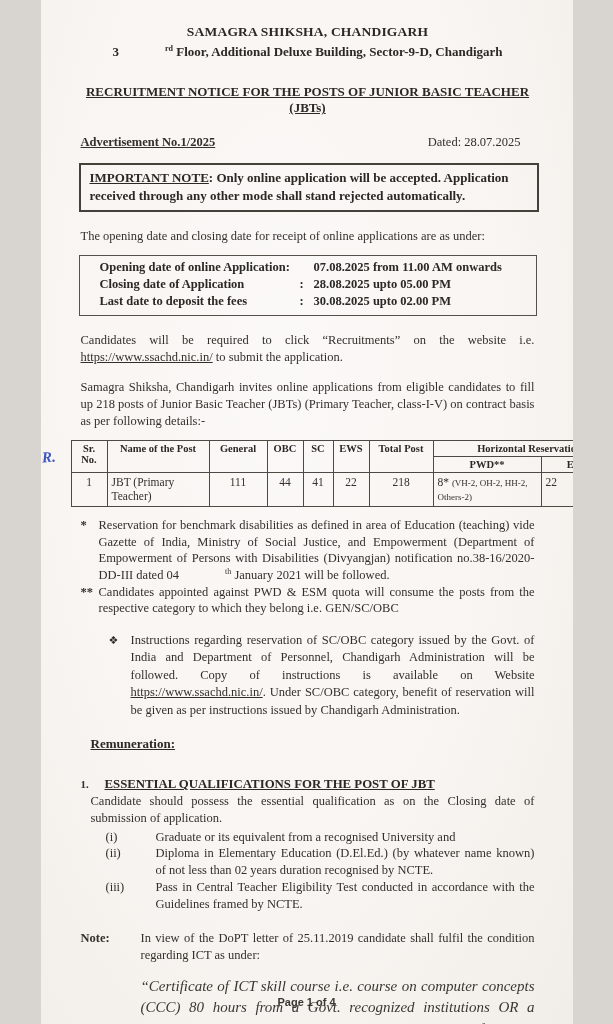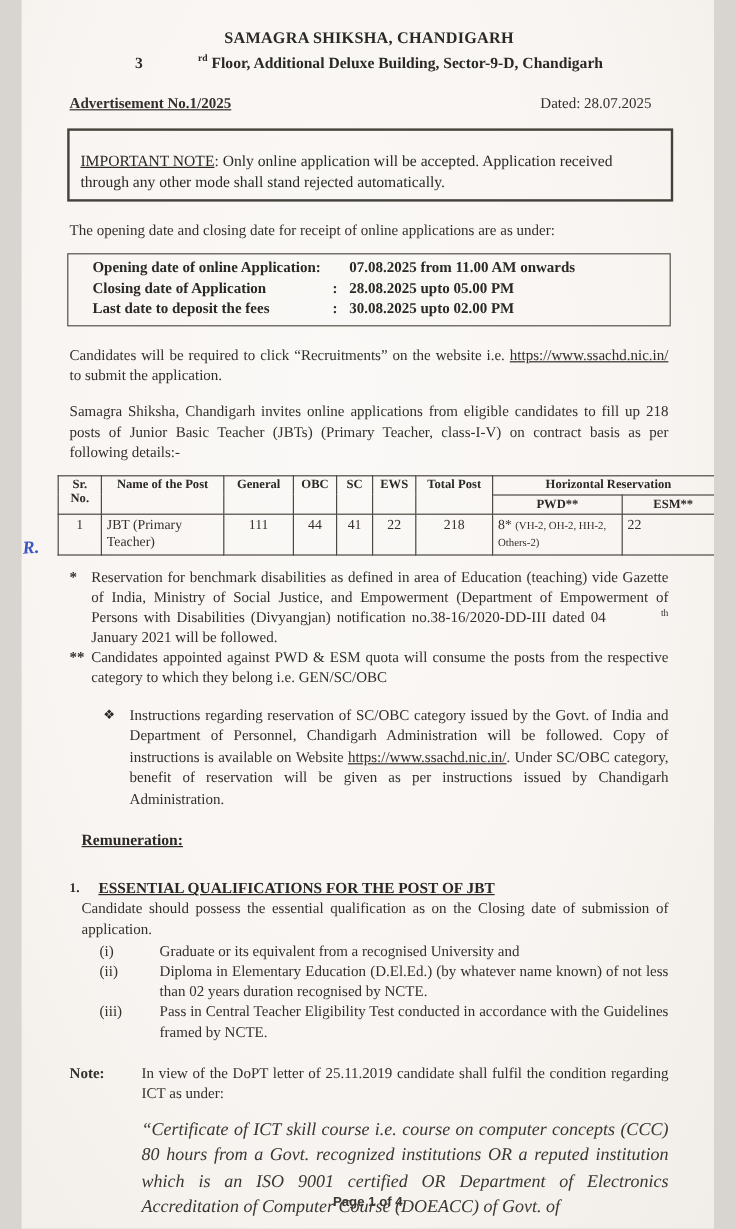--- a/index.html
+++ b/index.html
@@ -1,39 +1,39 @@
 <!DOCTYPE html>
 <html><head>
 <meta charset="utf-8">
 <style>
   html,body{margin:0;padding:0;background:#d8d5d0;}
   .page{
     position:relative;
-    width:577px;height:1024px;
+    width:532px;height:1024px;
     margin:0 auto;
     background:radial-gradient(ellipse at 45% 35%, #fbf9f7 0%, #f8f5f2 55%, #f1eee9 100%);
     font-family:"Liberation Serif", serif;
     color:#33302c;
     overflow:hidden;
     box-sizing:border-box;
   }
   .content{padding:16px 38px 0 40px;}
   .center{text-align:center;}
   .org{font-size:13.5px;font-weight:bold;letter-spacing:.2px;margin-top:8px;color:#2b2925;}
   .address{font-size:13px;font-weight:bold;margin-top:4px;color:#2b2925;}
   sup{font-size:8px;margin-left:46px;}
   .doc-title{font-size:13px;font-weight:bold;text-decoration:underline;margin-top:24px;color:#2b2925;}
   .adv-row{display:flex;justify-content:space-between;align-items:flex-start;margin-top:19px;font-size:12.5px;}
   .adv{font-weight:600;text-decoration:underline;}
   .dated{padding-right:14px;}
   .important-box{
     border:2px solid #44403a;
     margin:13px -4px 0 -2px;
-    padding:16px 9px 6px 9px;
-    font-size:13px;font-weight:normal;line-height:1.35;color:#2b2925;
+    padding:4px 9px 6px 9px;
+    font-size:13px;font-weight:bold;line-height:1.35;color:#2b2925;
   }
   .important-box .lbl{text-decoration:underline;}
   .para{font-size:12.5px;line-height:1.34;text-align:justify;}
   .mt16{margin-top:16px;}
   .mt14{margin-top:14px;}
   .dates-box{
     border:1.5px solid #55504a;
     margin:10px -2px 0 -2px;
     padding:3px 9px 5px 20px;
     font-size:12.5px;font-weight:600;color:#2b2925;
@@ -84,20 +84,21 @@
 </style>
 </head>
 <body>
 
 <div class="page">
   <div class="content">
 
     <div class="org center">SAMAGRA SHIKSHA, CHANDIGARH</div>
     <div class="address center"><span>3</span><sup>rd</sup><span> Floor, Additional Deluxe Building, Sector-9-D, Chandigarh</span></div>
 
+    <div class="doc-title center">RECRUITMENT NOTICE FOR THE POSTS OF JUNIOR BASIC TEACHER (JBTs)</div>
 
     <div class="adv-row">
       <span class="adv">Advertisement No.1/2025</span>
       <span class="dated">Dated:  28.07.2025</span>
     </div>
 
     <div class="important-box">
       <span class="lbl">IMPORTANT NOTE</span><span>: Only online application will be accepted. Application received through any other mode shall stand rejected automatically.</span>
     </div>
 

